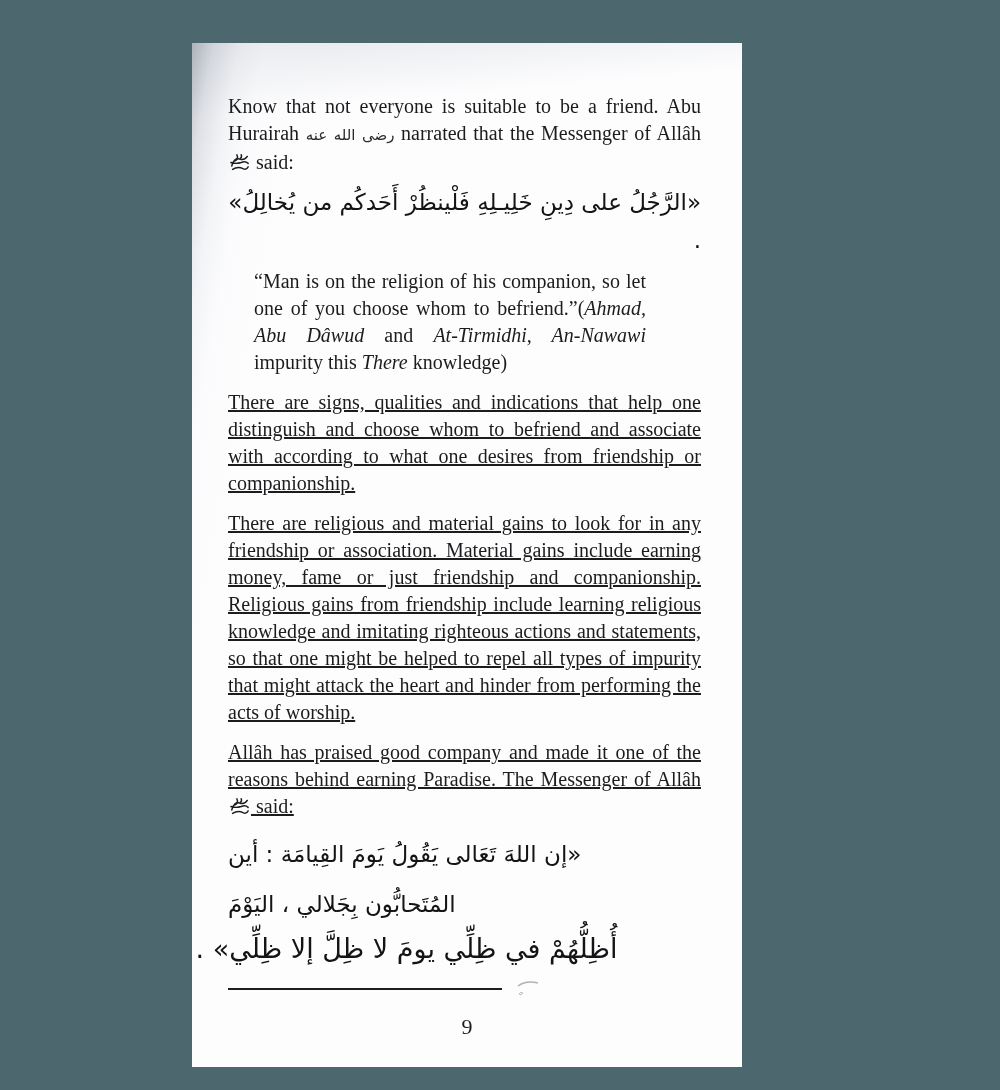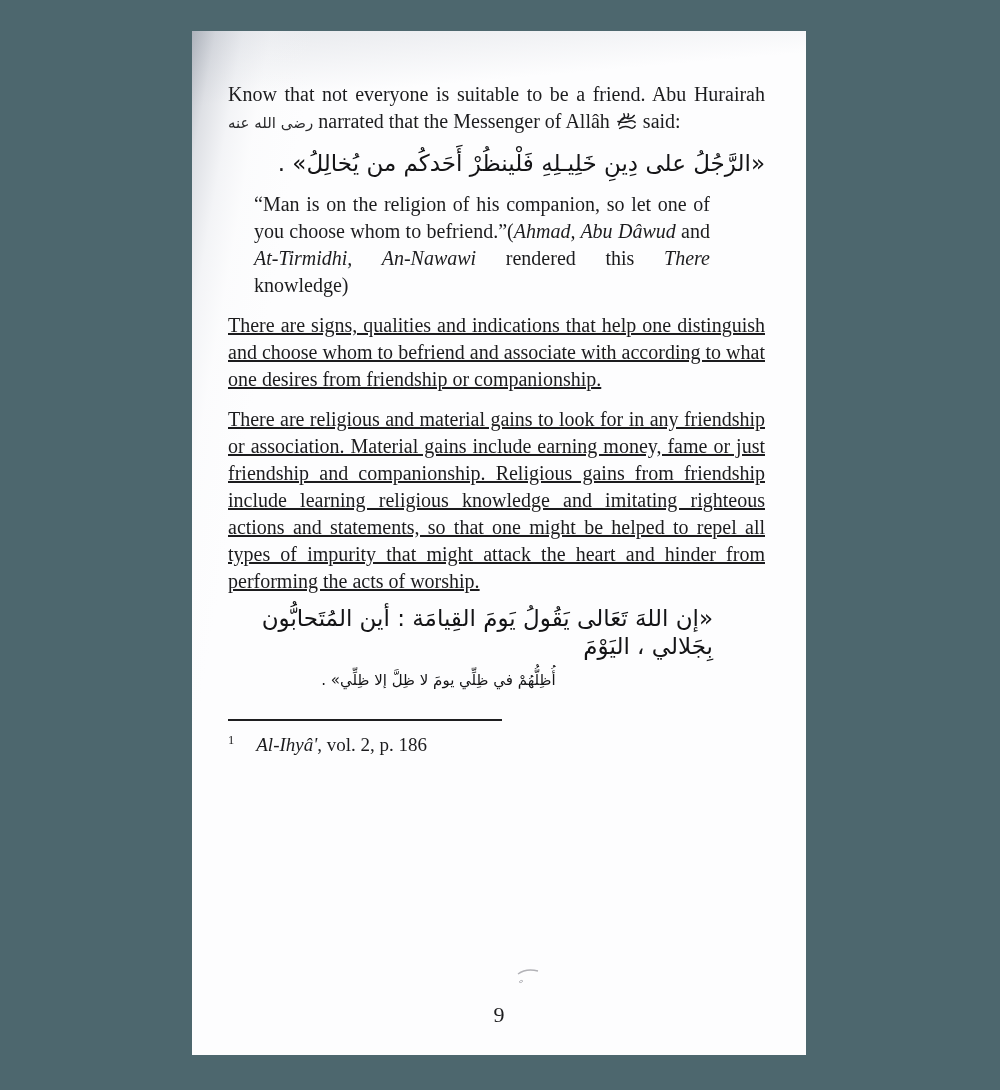--- a/index.html
+++ b/index.html
@@ -7,22 +7,22 @@
     padding: 0;
     width: 1000px;
     height: 1090px;
     overflow: hidden;
     background: #4d676e;
     font-family: "Liberation Serif", serif;
   }
   .scan-page {
     position: absolute;
     left: 192px;
-    top: 31px;
-    width: 614px;
+    top: 43px;
+    width: 550px;
     height: 1024px;
     background:
       linear-gradient(100deg,
         rgba(125,133,146,0.55) 0%,
         rgba(176,181,191,0.40) 3%,
         rgba(220,223,229,0.30) 6.5%,
         rgba(244,245,247,0.18) 10%,
         rgba(255,255,255,0) 16%),
       linear-gradient(175deg,
         rgba(190,195,204,0.35) 0%,
@@ -63,26 +63,26 @@
     padding-left: 26px;
     padding-right: 55px;
   }
   .ital { font-style: italic; margin-top: 31px; }
   .arabic-block {
     margin-top: 9px;
     color: #141416;
   }
   .arabic-block .line1 {
     font-size: 23px;
-    line-height: 28px;
-    text-align: right;
+    line-height: 50px;
+    text-align: left;
     padding-right: 52px;
   }
   .arabic-block .line2 {
-    font-size: 15px;
+    font-size: 27px;
     line-height: 40px;
     text-align: center;
     position: relative;
     left: -58px;
   }
   sup.fn-ref {
     font-size: 13px;
     line-height: 0;
     vertical-align: super;
   }
@@ -146,36 +146,38 @@
 
 <div class="scan-page">
   <div class="content">
 
     <p class="body-par"><span>Know that not everyone is suitable to be a friend. Abu Hurairah </span><span class="arabic arabic-inline">رضى الله عنه</span><span> narrated that the Messenger of Allâh </span><svg class="pbuh" width="21" height="19">
           <use href="#pbuh-glyph"></use>
         </svg><span> said:</span></p>
 
     <div class="arabic arabic-display">«الرَّجُلُ على دِينِ خَلِيـلِهِ فَلْينظُرْ أَحَدكُم من يُخالِلُ» .</div>
 
-    <p class="body-par quote-block"><span>“Man is on the religion of his companion, so let one of you choose whom to befriend.”(</span><span class="ital">Ahmad, Abu Dâwud</span><span> and </span><span class="ital">At-Tirmidhi, An-Nawawi</span><span> rendered this </span><span class="ital">There</span><span> knowledge)</span></p>
+    <p class="body-par quote-block"><span>“Man is on the religion of his companion, so let one of you choose whom to befriend.”(</span><span class="ital">Ahmad, Abu Dâwud</span><span> and </span><span class="ital">At-Tirmidhi, An-Nawawi</span><span> impurity this </span><span class="ital">There</span><span> knowledge)</span></p>
 
     <p class="body-par mt">There are signs, qualities and indications that help one distinguish and choose whom to befriend and associate with according to what one desires from friendship or companionship.</p>
 
     <p class="body-par mt">There are religious and material gains to look for in any friendship or association. Material gains include earning money, fame or just friendship and companionship. Religious gains from friendship include learning religious knowledge and imitating righteous actions and statements, so that one might be helped to repel all types of impurity that might attack the heart and hinder from performing the acts of worship.</p>
 
 
+    <p class="body-par mt"><span>Allâh has praised good company and made it one of the reasons behind earning Paradise. The Messenger of Allâh </span><svg class="pbuh" width="21" height="19">
+          <use href="#pbuh-glyph"></use>
+        </svg><span> said:</span></p>
 
     <div class="arabic arabic-block">
       <div class="line1">«إن اللهَ تَعَالى يَقُولُ يَومَ القِيامَة : أين المُتَحابُّون بِجَلالي ، اليَوْمَ</div>
       <div class="line2">أُظِلُّهُمْ في ظِلِّي يومَ لا ظِلَّ إلا ظِلِّي» .</div>
     </div>
 
     <hr class="footnote-rule">
 
-    <div class="footnote"><span class="fn-marker">1</span><span class="ital">Al-Ihyâ'</span><span>, vol. 2, p. 186</span></div>
 
   </div>
 
   <svg class="pencil-mark" width="36" height="26">
     <path d="M8 8 Q16 2 28 5" stroke="#8a8a90" fill="none" stroke-width="1.4"></path>
     <path d="M9 16 q2 -3 4 -1 q-2 3 -4 1" stroke="#9a9aa0" fill="none" stroke-width="1"></path>
   </svg>
 
   <div class="page-number">9</div>
 </div>

